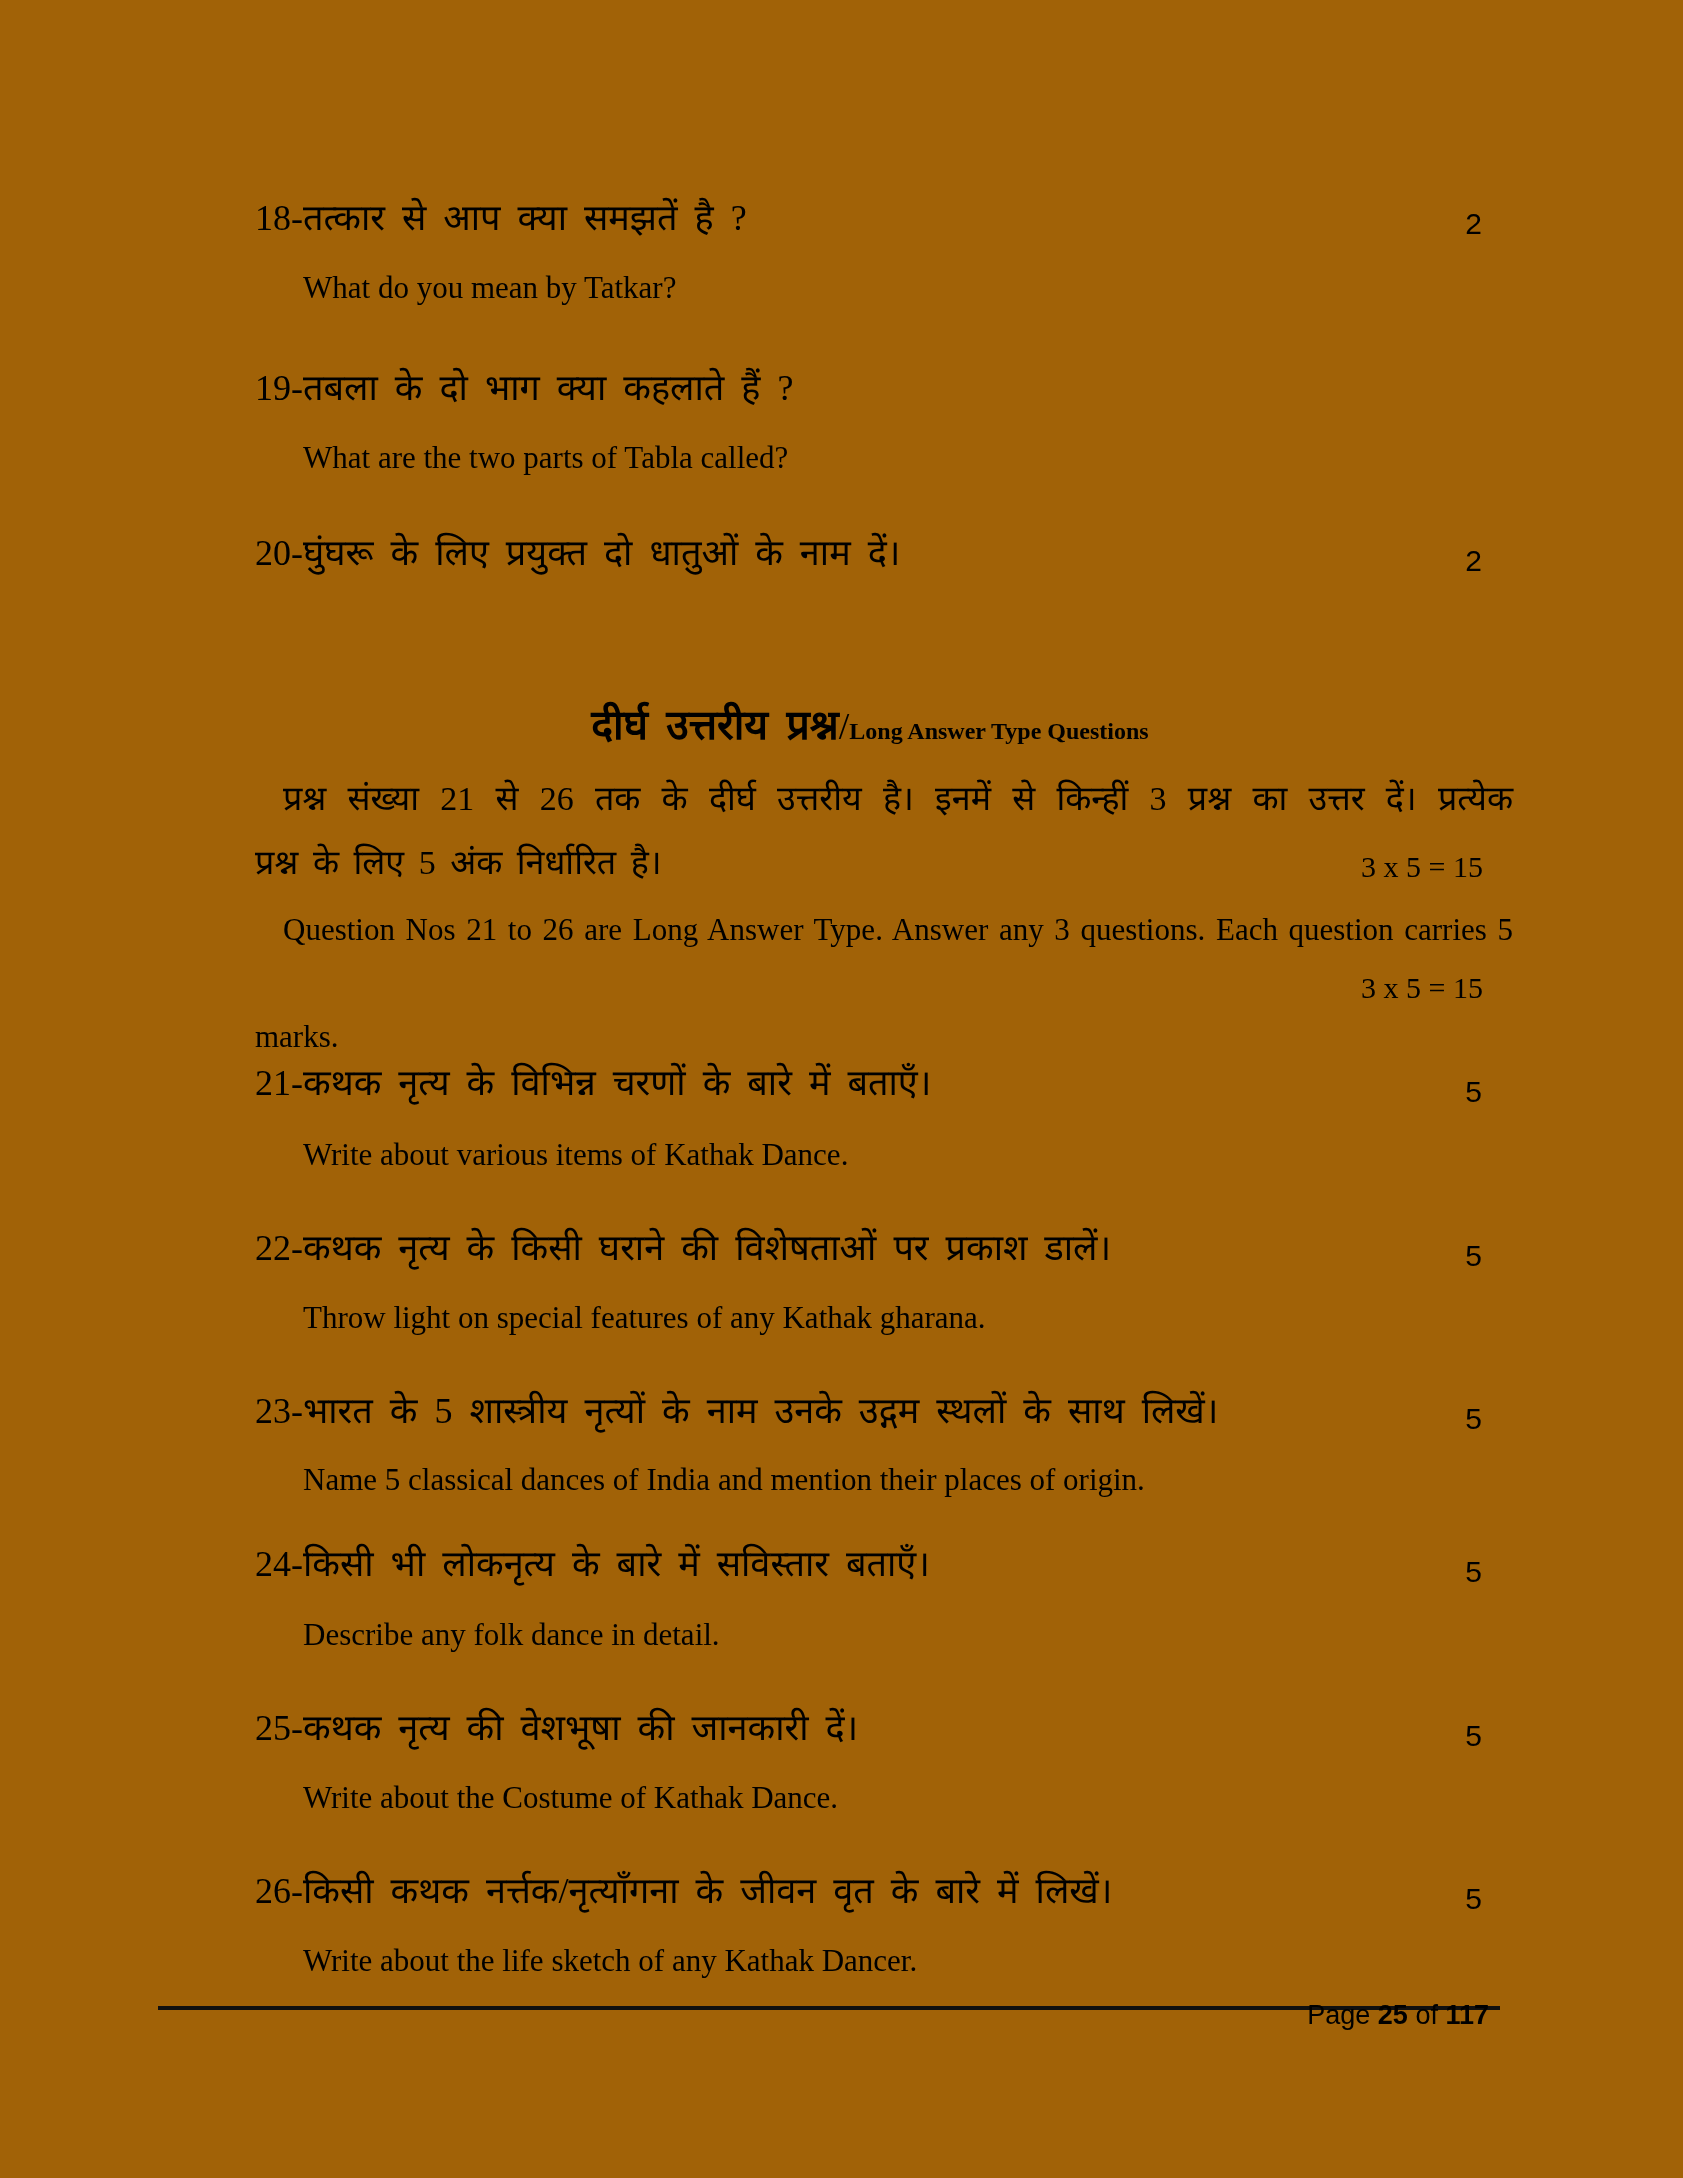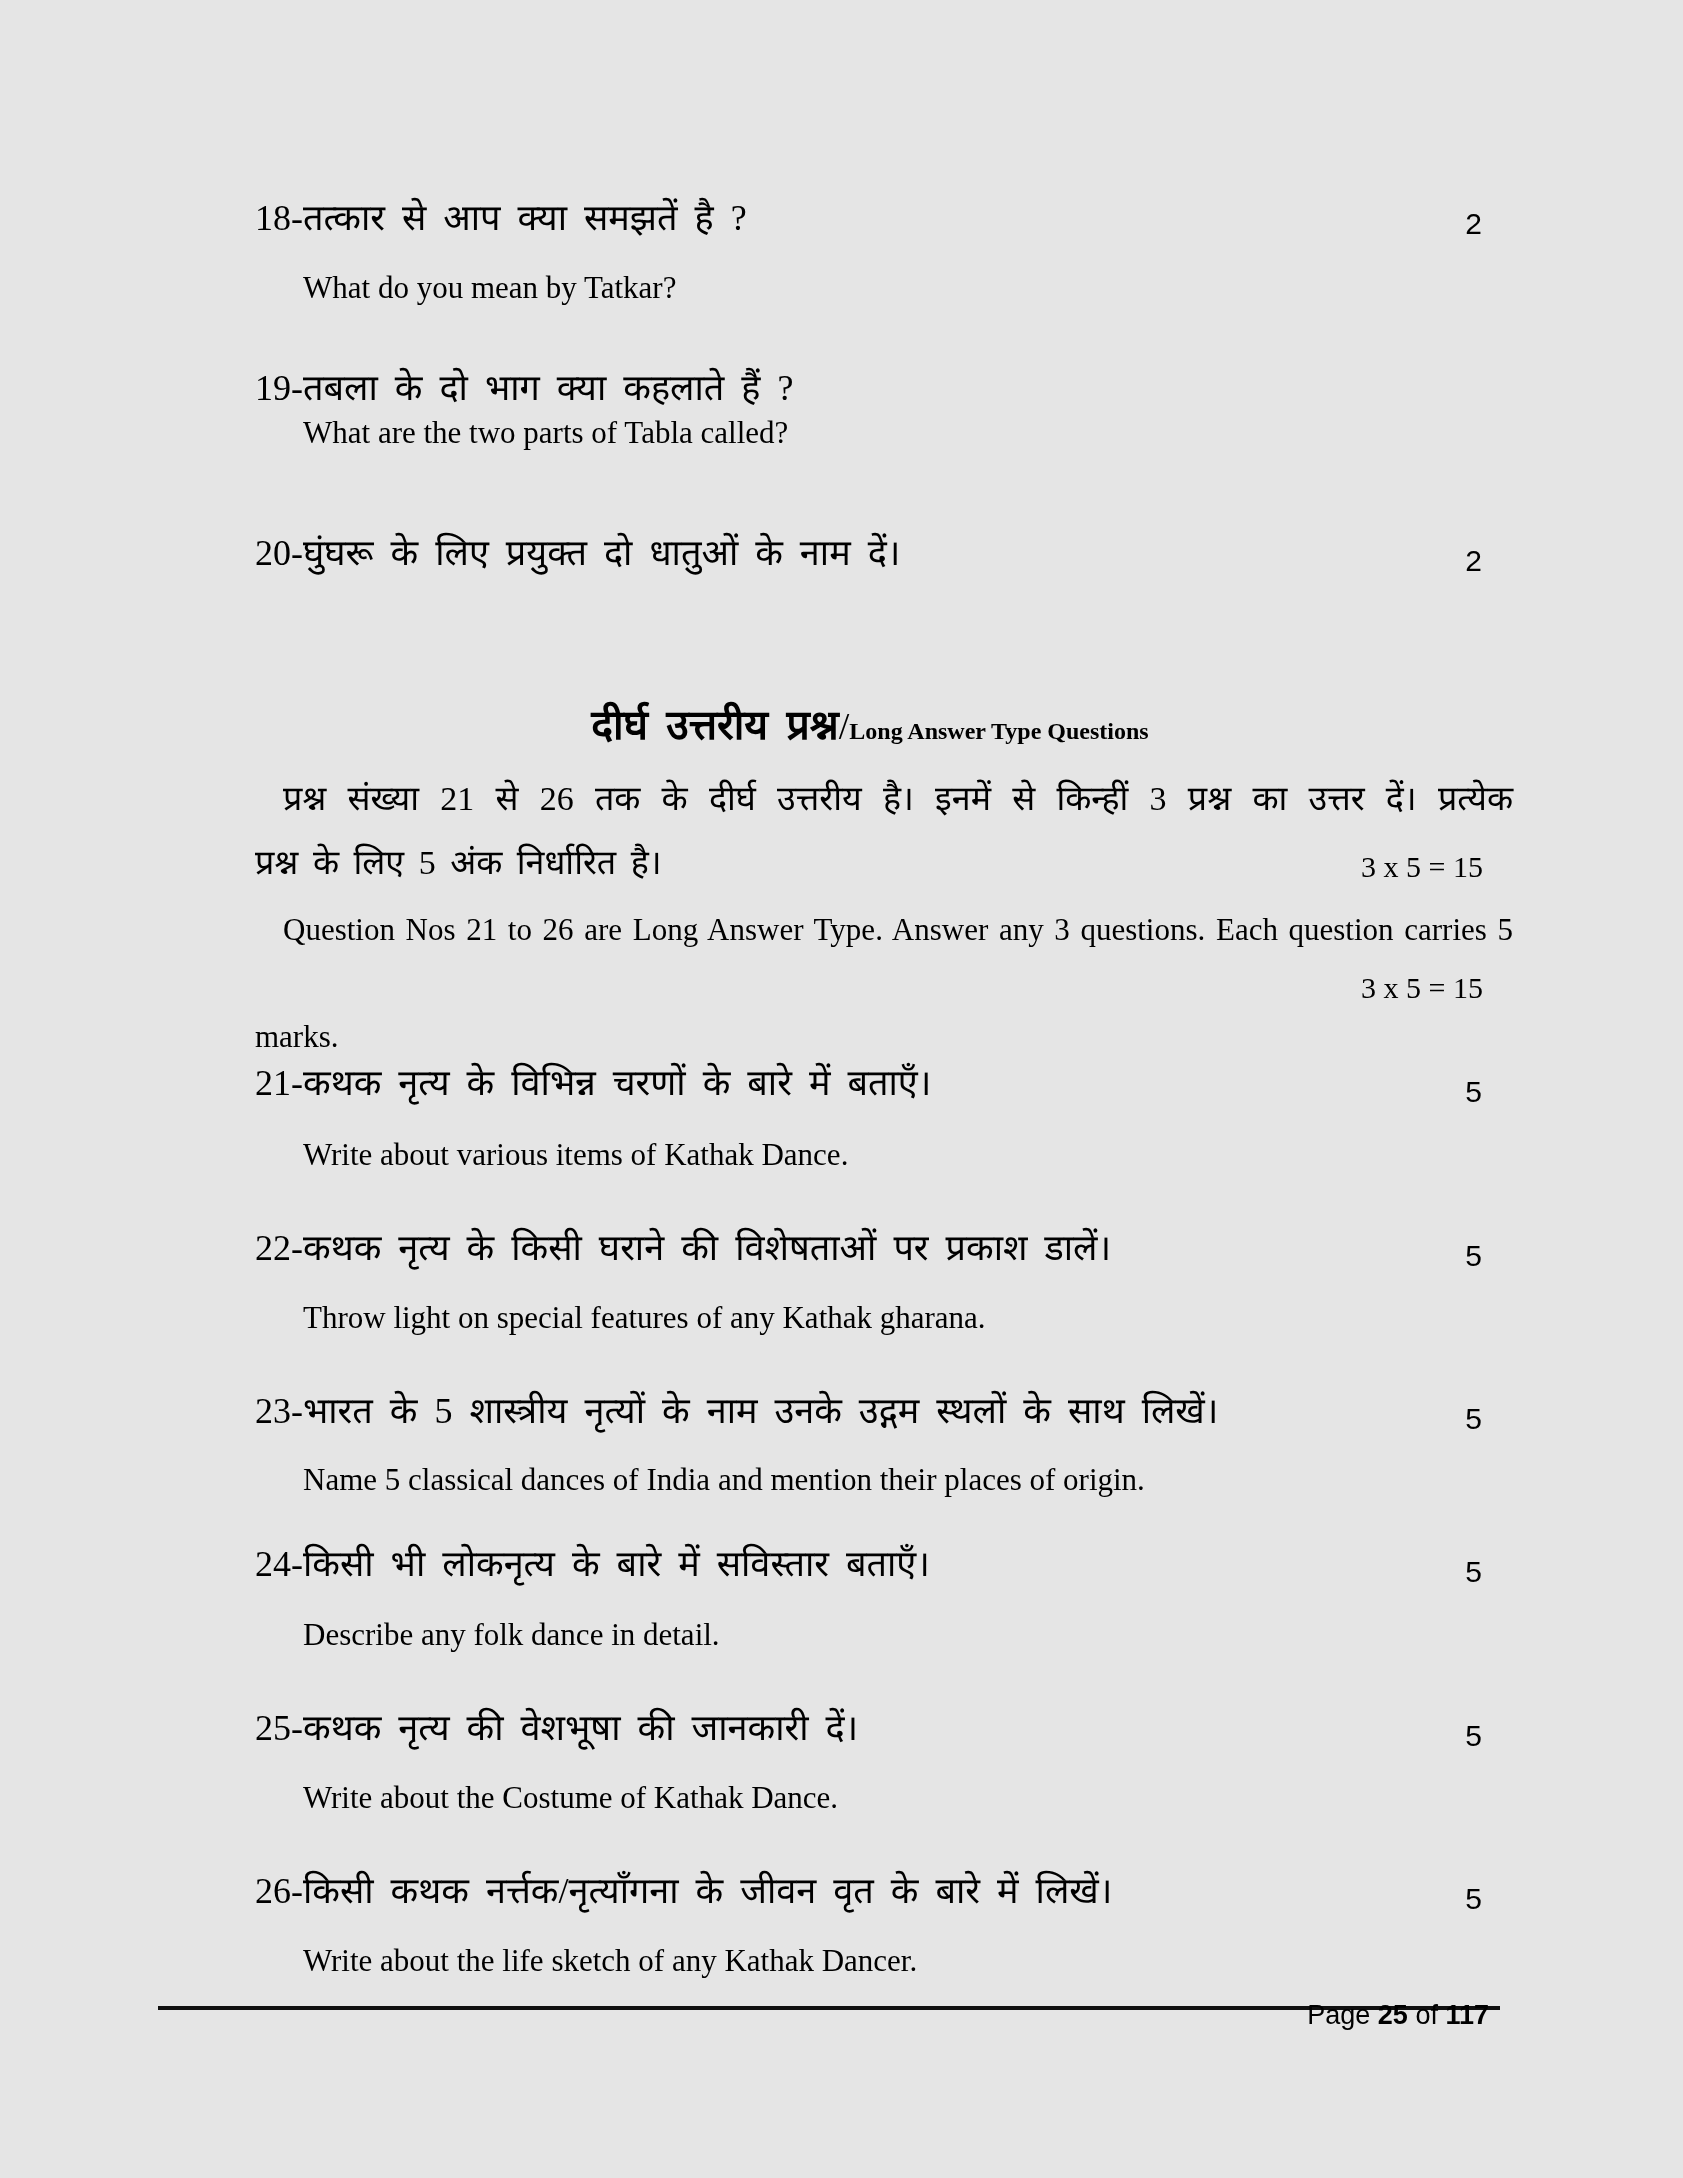--- a/index.html
+++ b/index.html
@@ -1,20 +1,20 @@
 <!DOCTYPE html>
 <html><head>
 <meta charset="utf-8">
 <style>
   html, body { margin: 0; padding: 0; background: #ffffff; }
   .page {
     position: relative;
     width: 1683px;
     height: 2178px;
-    background: #e5e5e5;
+    background: #a16207;
     color: #000000;
     font-family: "Liberation Serif", serif;
     overflow: hidden;
   }
   .row { position: absolute; left: 255px; white-space: nowrap; }
   .hindi-line { font-size: 36px; word-spacing: 8px; line-height: 1.25; }
   .english-line { left: 303px; font-size: 31px; line-height: 1.2; }
   .marks {
     position: absolute; right: 201px;
     font-family: "Liberation Sans", sans-serif;
@@ -54,21 +54,21 @@
 </head>
 <body>
 
 <div class="page">
 
   <div class="row hindi-line" style="top:196px">18-तत्कार से आप क्या समझतें है ?</div>
   <div class="marks" style="top:206px">2</div>
   <div class="row english-line" style="top:269px">What do you mean by Tatkar?</div>
 
   <div class="row hindi-line" style="top:366px">19-तबला के दो भाग क्या कहलाते हैं ?</div>
-  <div class="row english-line" style="top:414px">What are the two parts of Tabla called?</div>
+  <div class="row english-line" style="top:439px">What are the two parts of Tabla called?</div>
 
   <div class="row hindi-line" style="top:531px">20-घुंघरू के लिए प्रयुक्त दो धातुओं के नाम दें।</div>
   <div class="marks" style="top:543px">2</div>
 
   <div class="header-row">
     <span class="hdr-hi">दीर्घ उत्तरीय प्रश्न</span>
     <span class="hdr-sep">/</span>
     <span class="hdr-en">Long Answer Type Questions</span>
   </div>
 

